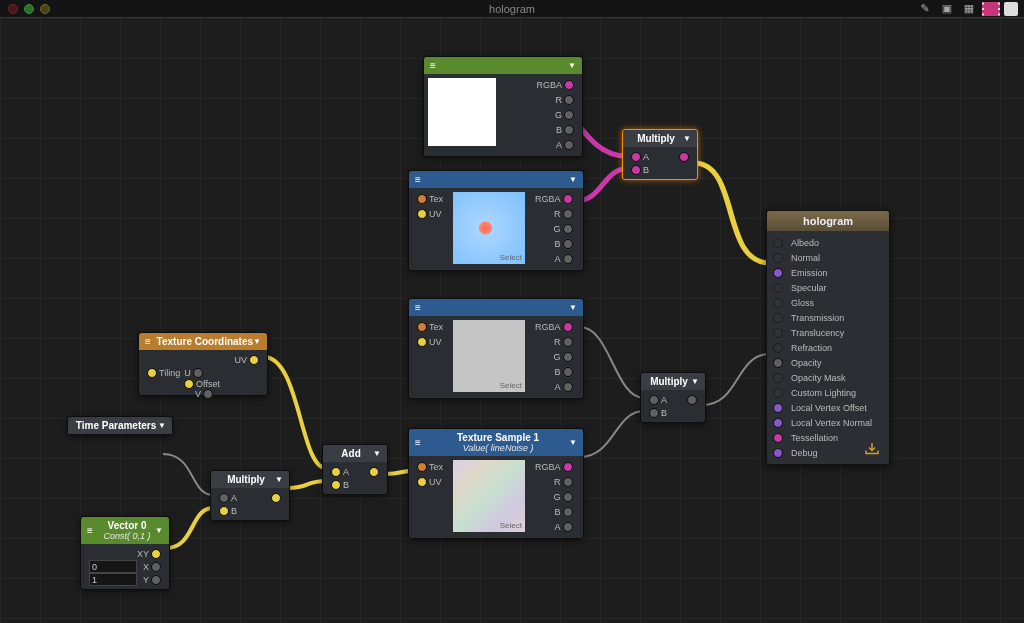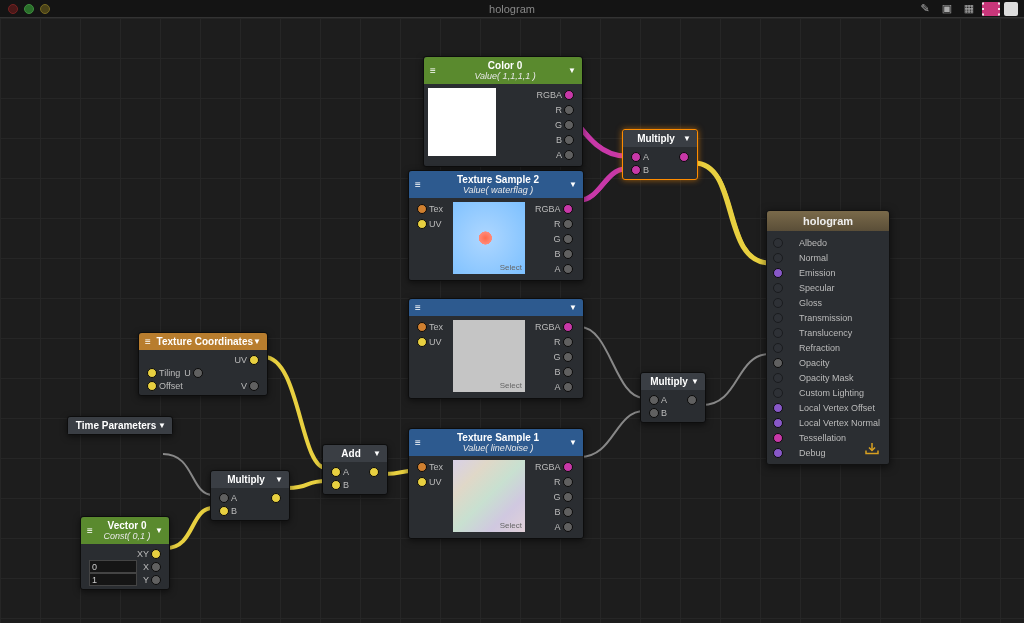--- a/index.html
+++ b/index.html
@@ -61,21 +61,21 @@
 
   
   .ts-body { display:flex; padding:4px; gap:4px; }
   .ts-inputs, .ts-outputs { display:flex; flex-direction:column; gap:1px; }
   .ts-outputs { align-items:flex-end; }
 
   
   .outnode { position:absolute; background:#2b2e32; border:1px solid #111; border-radius:3px; color:#aaa; font-size:10px; z-index:10; box-shadow:0 2px 8px rgba(0,0,0,0.6); }
   .out-header { background: linear-gradient(#7a6a4a,#5a4e38); color:#eee; text-align:center; padding:4px 0; font-weight:bold; border-radius:3px 3px 0 0; font-size:11px; }
   .out-body { padding:4px 4px; }
-  .out-row { display:flex; align-items:center; height:15px; gap:12px; padding-left:2px; }
+  .out-row { display:flex; align-items:center; height:15px; gap:4px; padding-left:2px; }
   .out-row .port { margin-right:2px; }
   .out-row.dim { color:#5a5d62; }
   .out-row.dim .port { background:#2e3136; border-color:#1a1c1f; }
   .out-icon { position:absolute; bottom:6px; right:6px; width:22px; height:18px; color:#d8a020; }
 
   
   .simple-body { padding:3px 4px; }
   .simple-body .port-row { height:13px; }
 
 </style>
@@ -124,21 +124,20 @@
     <path d="M384,456 C405,456 400,452 423,452" stroke="#e8d040" stroke-width="4" fill="none"></path>
 
     <path d="M163,436 C195,436 190,477 213,477" stroke="#888" stroke-width="2" fill="none"></path>
 
     <path d="M166,530 C195,530 190,490 213,490" stroke="#e8d040" stroke-width="4" fill="none"></path>
   </svg>
 
   <div class="node" style="left:423px; top:38px; width:160px;">
     <div class="node-header green">
       <span class="hambg">≡</span>
-      <span class="title"><span>Color 0</span><span class="subtitle">Value( 1,1,1,1 )</span></span>
       <span class="tri">▼</span>
     </div>
     <div class="ts-body">
       <div class="preview solid-white" style="width:68px;height:68px;"></div>
       <div class="ts-outputs" style="margin-left:auto;">
         <div class="port-row right">
             <span class="port-label">RGBA</span>
             <span class="port magenta"></span>
           </div>
         <div class="port-row right">
@@ -157,21 +156,20 @@
             <span class="port-label">A</span>
             <span class="port grey"></span>
           </div>
       </div>
     </div>
   </div>
 
   <div class="node" style="left:408px; top:152px; width:176px;">
     <div class="node-header blue">
       <span class="hambg">≡</span>
-      <span class="title"><span>Texture Sample 2</span><span class="subtitle">Value( waterflag )</span></span>
       <span class="tri">▼</span>
     </div>
     <div class="ts-body">
       <div class="ts-inputs">
         <div class="port-row left">
             <span class="port orange"></span>
             <span class="port-label">Tex</span>
           </div>
         <div class="port-row left">
             <span class="port yellow"></span>
@@ -349,21 +347,21 @@
       <div class="port-row" style="">
         <span style="display:flex;align-items:center;">
             <span class="port yellow"></span>
             <span class="port-label">Tiling</span>
           </span>
         <span style="display:flex;align-items:center;">
             <span class="port-label">U</span>
             <span class="port grey"></span>
           </span>
       </div>
-      <div class="port-row" style="justify-content:space-between;">
+      <div class="port-row" style="justify-content:flex-start;flex-direction:column;">
         <span style="display:flex;align-items:center;">
             <span class="port yellow"></span>
             <span class="port-label">Offset</span>
           </span>
         <span style="display:flex;align-items:center;">
             <span class="port-label">V</span>
             <span class="port grey"></span>
           </span>
       </div>
     </div>

